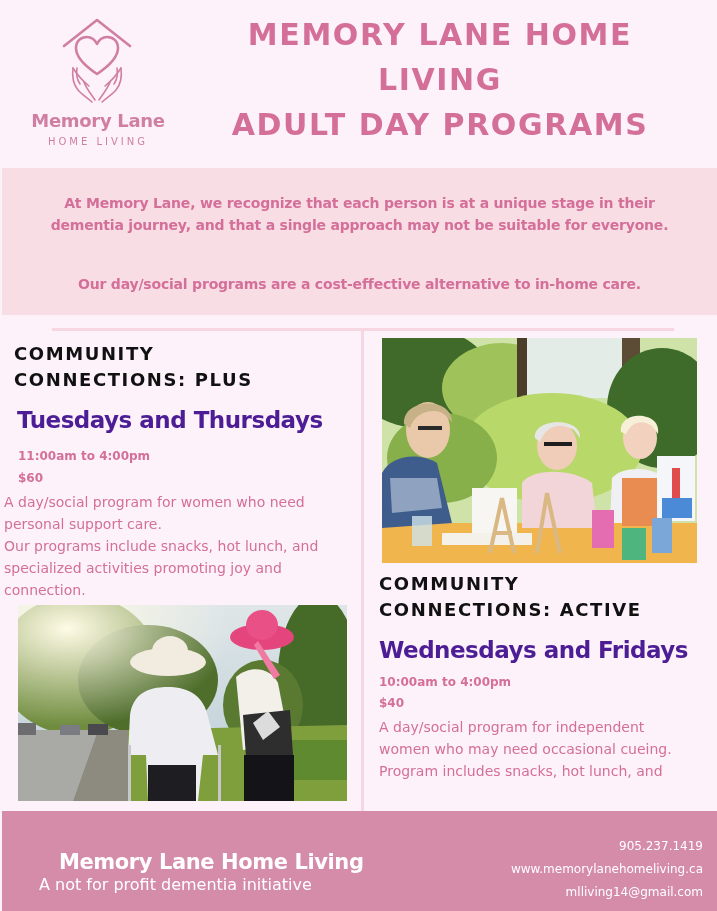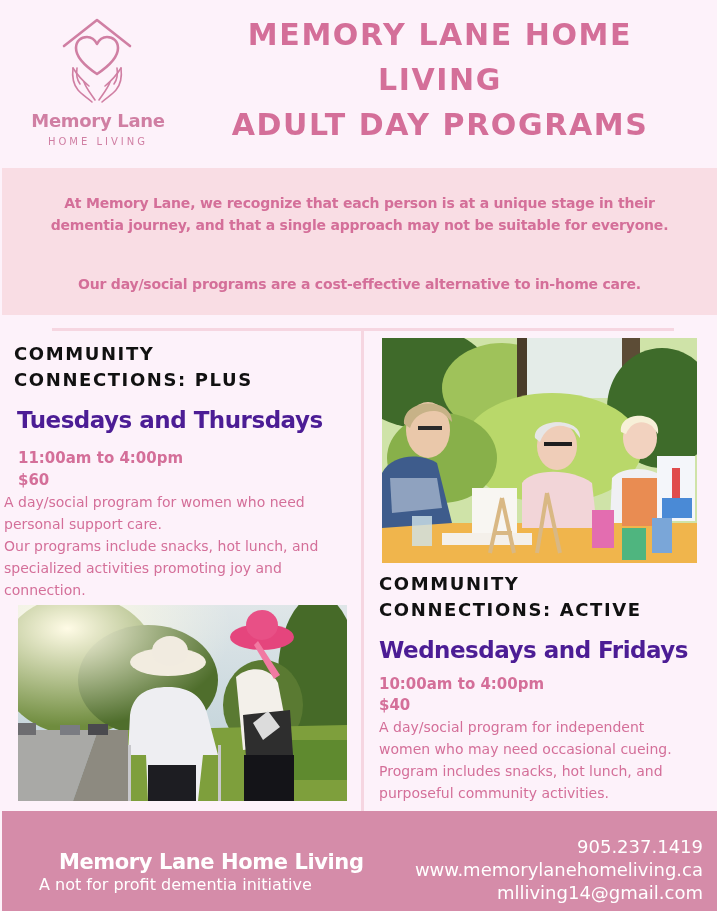--- a/index.html
+++ b/index.html
@@ -24,34 +24,34 @@
   .intro .p2 { top: 95px; margin-top: 10px; }
 
   .hline { position: absolute; left: 52px; top: 328px; width: 622px; height: 3px; background: #f6d6e1; }
   .vline { position: absolute; left: 361px; top: 330px; width: 3px; height: 481px; background: #f6d6e1; }
 
   .prog-title { position: absolute; font-family: "DejaVu Sans", sans-serif; font-weight: bold;
     color: #111; font-size: 18px; line-height: 26px; letter-spacing: 1.6px; }
   .prog-days { position: absolute; font-family: "DejaVu Sans", sans-serif; font-weight: bold;
     color: #4c1d95; font-size: 23px; letter-spacing: -0.5px; }
   .prog-time, .prog-price { position: absolute; font-family: "DejaVu Sans", sans-serif; font-weight: bold;
-    color: #d46f99; font-size: 15px; }
+    color: #d46f99; font-size: 12px; }
   .prog-desc { position: absolute; font-family: "DejaVu Sans", sans-serif; color: #d46f99;
     font-size: 14px; line-height: 22px; }
 
   .photo { position: absolute; overflow: hidden; }
   .photo svg { display: block; }
 
   .footer { position: absolute; left: 2px; top: 811px; width: 715px; height: 100px; background: #d58ca9; }
   .foot-name { position: absolute; left: 37px; top: 39px; color: #fff; font-family: "DejaVu Sans", sans-serif;
     font-weight: bold; font-size: 21px; letter-spacing: -0.4px; margin-left: 20px; }
   .foot-tag { position: absolute; left: 37px; top: 64px; color: #fff; font-family: "DejaVu Sans", sans-serif;
     font-size: 16px; }
   .foot-contact { position: absolute; right: 14px; top: 24px; text-align: right; color: #fff;
-    font-family: "DejaVu Sans", sans-serif; font-size: 18px; line-height: 23px; }
+    font-family: "DejaVu Sans", sans-serif; font-size: 12px; line-height: 23px; }
 </style>
 </head>
 <body>
 
 <div class="header">
   <div class="logo">
     <svg width="70" height="92" viewBox="0 0 70 92">
       <g fill="none" stroke="#d07fa3" stroke-width="2.6" stroke-linecap="round" stroke-linejoin="round">
         <path d="M2 30 L35 4 L68 30"></path>
         <path d="M35 58 C20 48 14 40 14 32 C14 25 19 21 25 21 C30 21 33 24 35 28 C37 24 40 21 45 21 C51 21 56 25 56 32 C56 40 50 48 35 58 Z"></path>
@@ -193,21 +193,20 @@
     <div>COMMUNITY</div>
     <div>CONNECTIONS: ACTIVE</div>
   </div>
   <div class="prog-days" style="left:379px; top:637px;">Wednesdays and Fridays</div>
   <div class="prog-time" style="left:379px; top:675px;">10:00am to 4:00pm</div>
   <div class="prog-price" style="left:379px; top:696px;">$40</div>
   <div class="prog-desc" style="left:379px; top:716px; width:335px;">
     <div>A day/social program for independent</div>
     <div>women who may need occasional cueing.</div>
     <div>Program includes snacks, hot lunch, and</div>
-    <div>purposeful community activities.</div>
   </div>
 </div>
 
 <div class="footer">
   <div class="foot-name">Memory Lane Home Living</div>
   <div class="foot-tag">A not for profit dementia initiative</div>
   <div class="foot-contact">
     <div>905.237.1419</div>
     <div>www.memorylanehomeliving.ca</div>
     <div>mlliving14@gmail.com</div>

